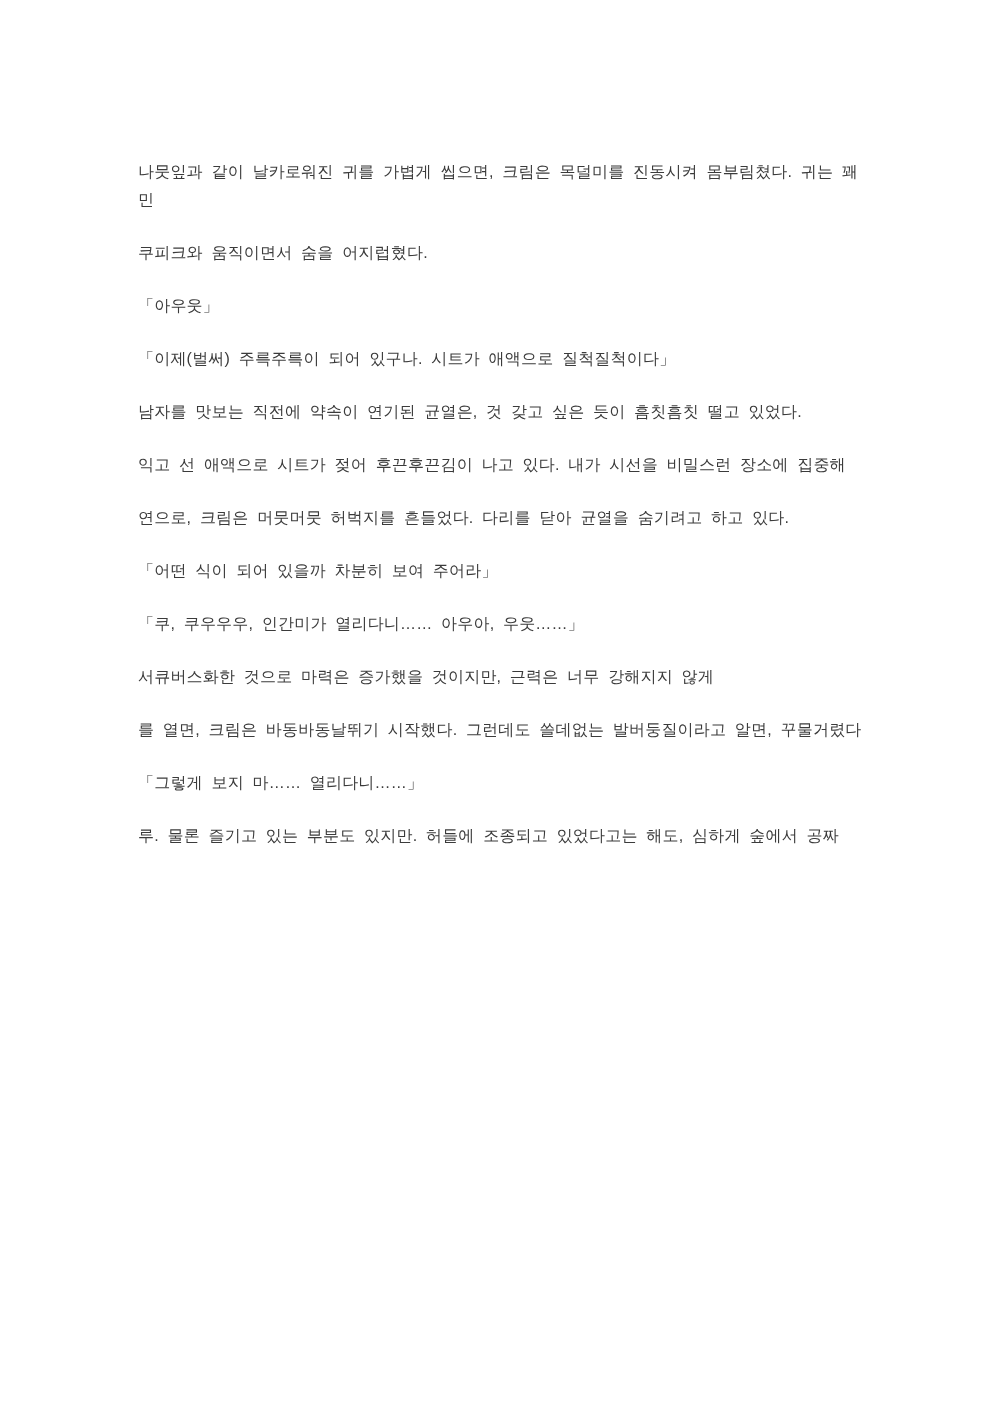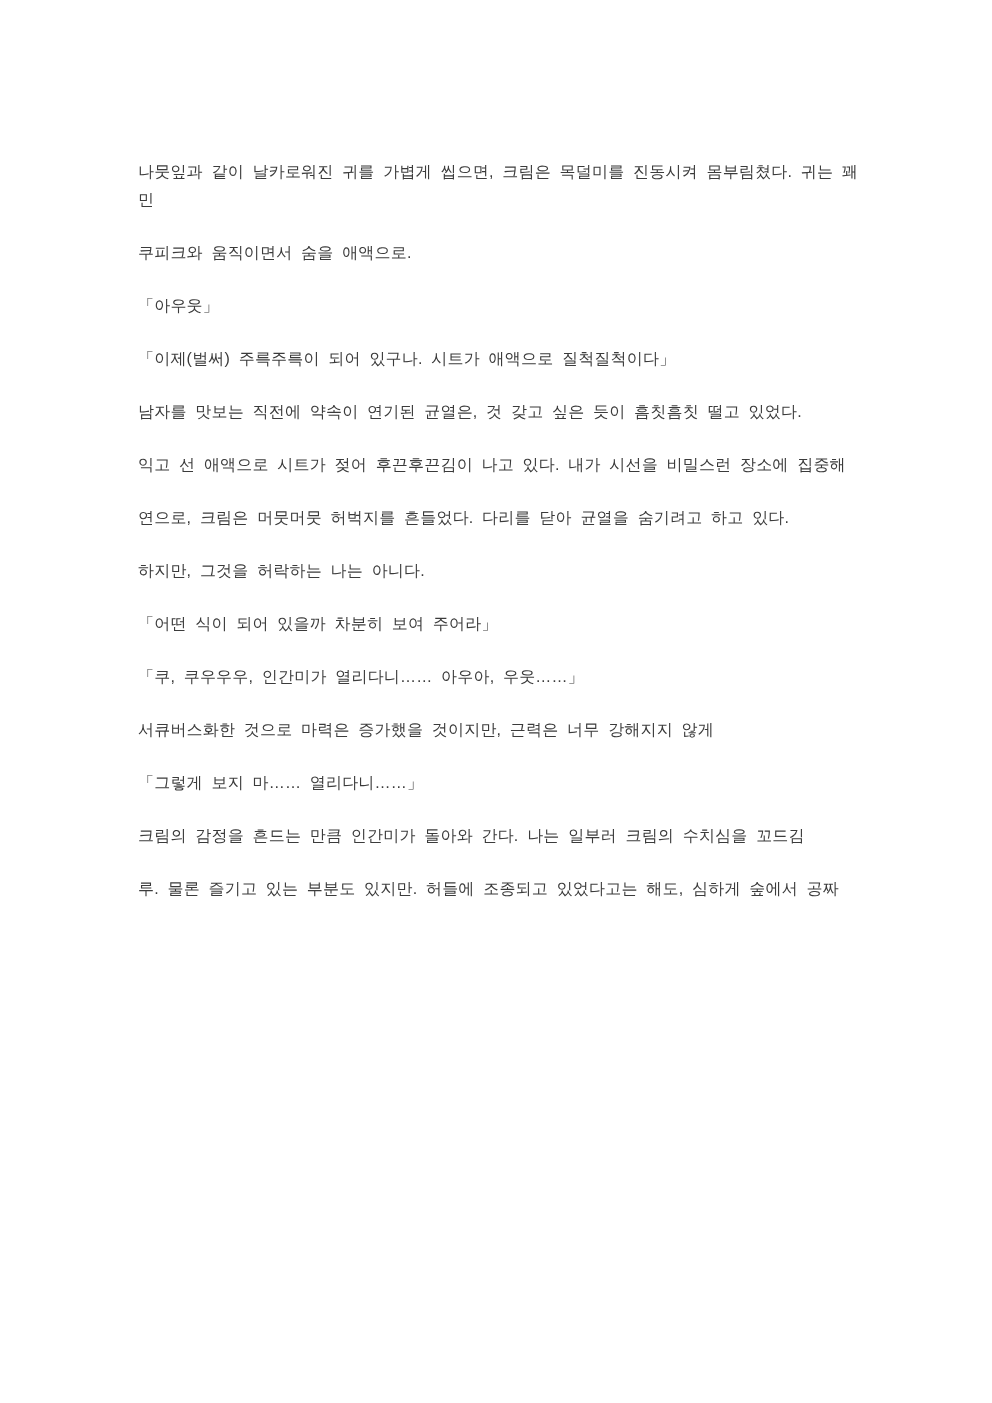--- a/index.html
+++ b/index.html
@@ -33,26 +33,25 @@
   }
   .para:last-child {
     margin-bottom: 0;
   }
 </style>
 </head>
 <body>
 
 <main class="page">
   <p class="para">나뭇잎과 같이 날카로워진 귀를 가볍게 씹으면, 크림은 목덜미를 진동시켜 몸부림쳤다. 귀는 꽤 민</p>
-  <p class="para">쿠피크와 움직이면서 숨을 애액으로.</p>
+  <p class="para">쿠피크와 움직이면서 숨을 어지럽혔다.</p>
   <p class="para">「아우웃」</p>
   <p class="para">「이제(벌써) 주륵주륵이 되어 있구나. 시트가 애액으로 질척질척이다」</p>
   <p class="para">남자를 맛보는 직전에 약속이 연기된 균열은, 것 갖고 싶은 듯이 흠칫흠칫 떨고 있었다.</p>
   <p class="para">익고 선 애액으로 시트가 젖어 후끈후끈김이 나고 있다. 내가 시선을 비밀스런 장소에 집중해</p>
   <p class="para">연으로, 크림은 머뭇머뭇 허벅지를 흔들었다. 다리를 닫아 균열을 숨기려고 하고 있다.</p>
-  <p class="para">하지만, 그것을 허락하는 나는 아니다.</p>
   <p class="para">「어떤 식이 되어 있을까 차분히 보여 주어라」</p>
   <p class="para">「쿠, 쿠우우우, 인간미가 열리다니…… 아우아, 우웃……」</p>
   <p class="para">서큐버스화한 것으로 마력은 증가했을 것이지만, 근력은 너무 강해지지 않게</p>
+  <p class="para">를 열면, 크림은 바동바동날뛰기 시작했다. 그런데도 쓸데없는 발버둥질이라고 알면, 꾸물거렸다</p>
   <p class="para">「그렇게 보지 마…… 열리다니……」</p>
-  <p class="para">크림의 감정을 흔드는 만큼 인간미가 돌아와 간다. 나는 일부러 크림의 수치심을 꼬드김</p>
   <p class="para">루. 물론 즐기고 있는 부분도 있지만. 허들에 조종되고 있었다고는 해도, 심하게 숲에서 공짜</p>
 </main>
 
 </body></html>

